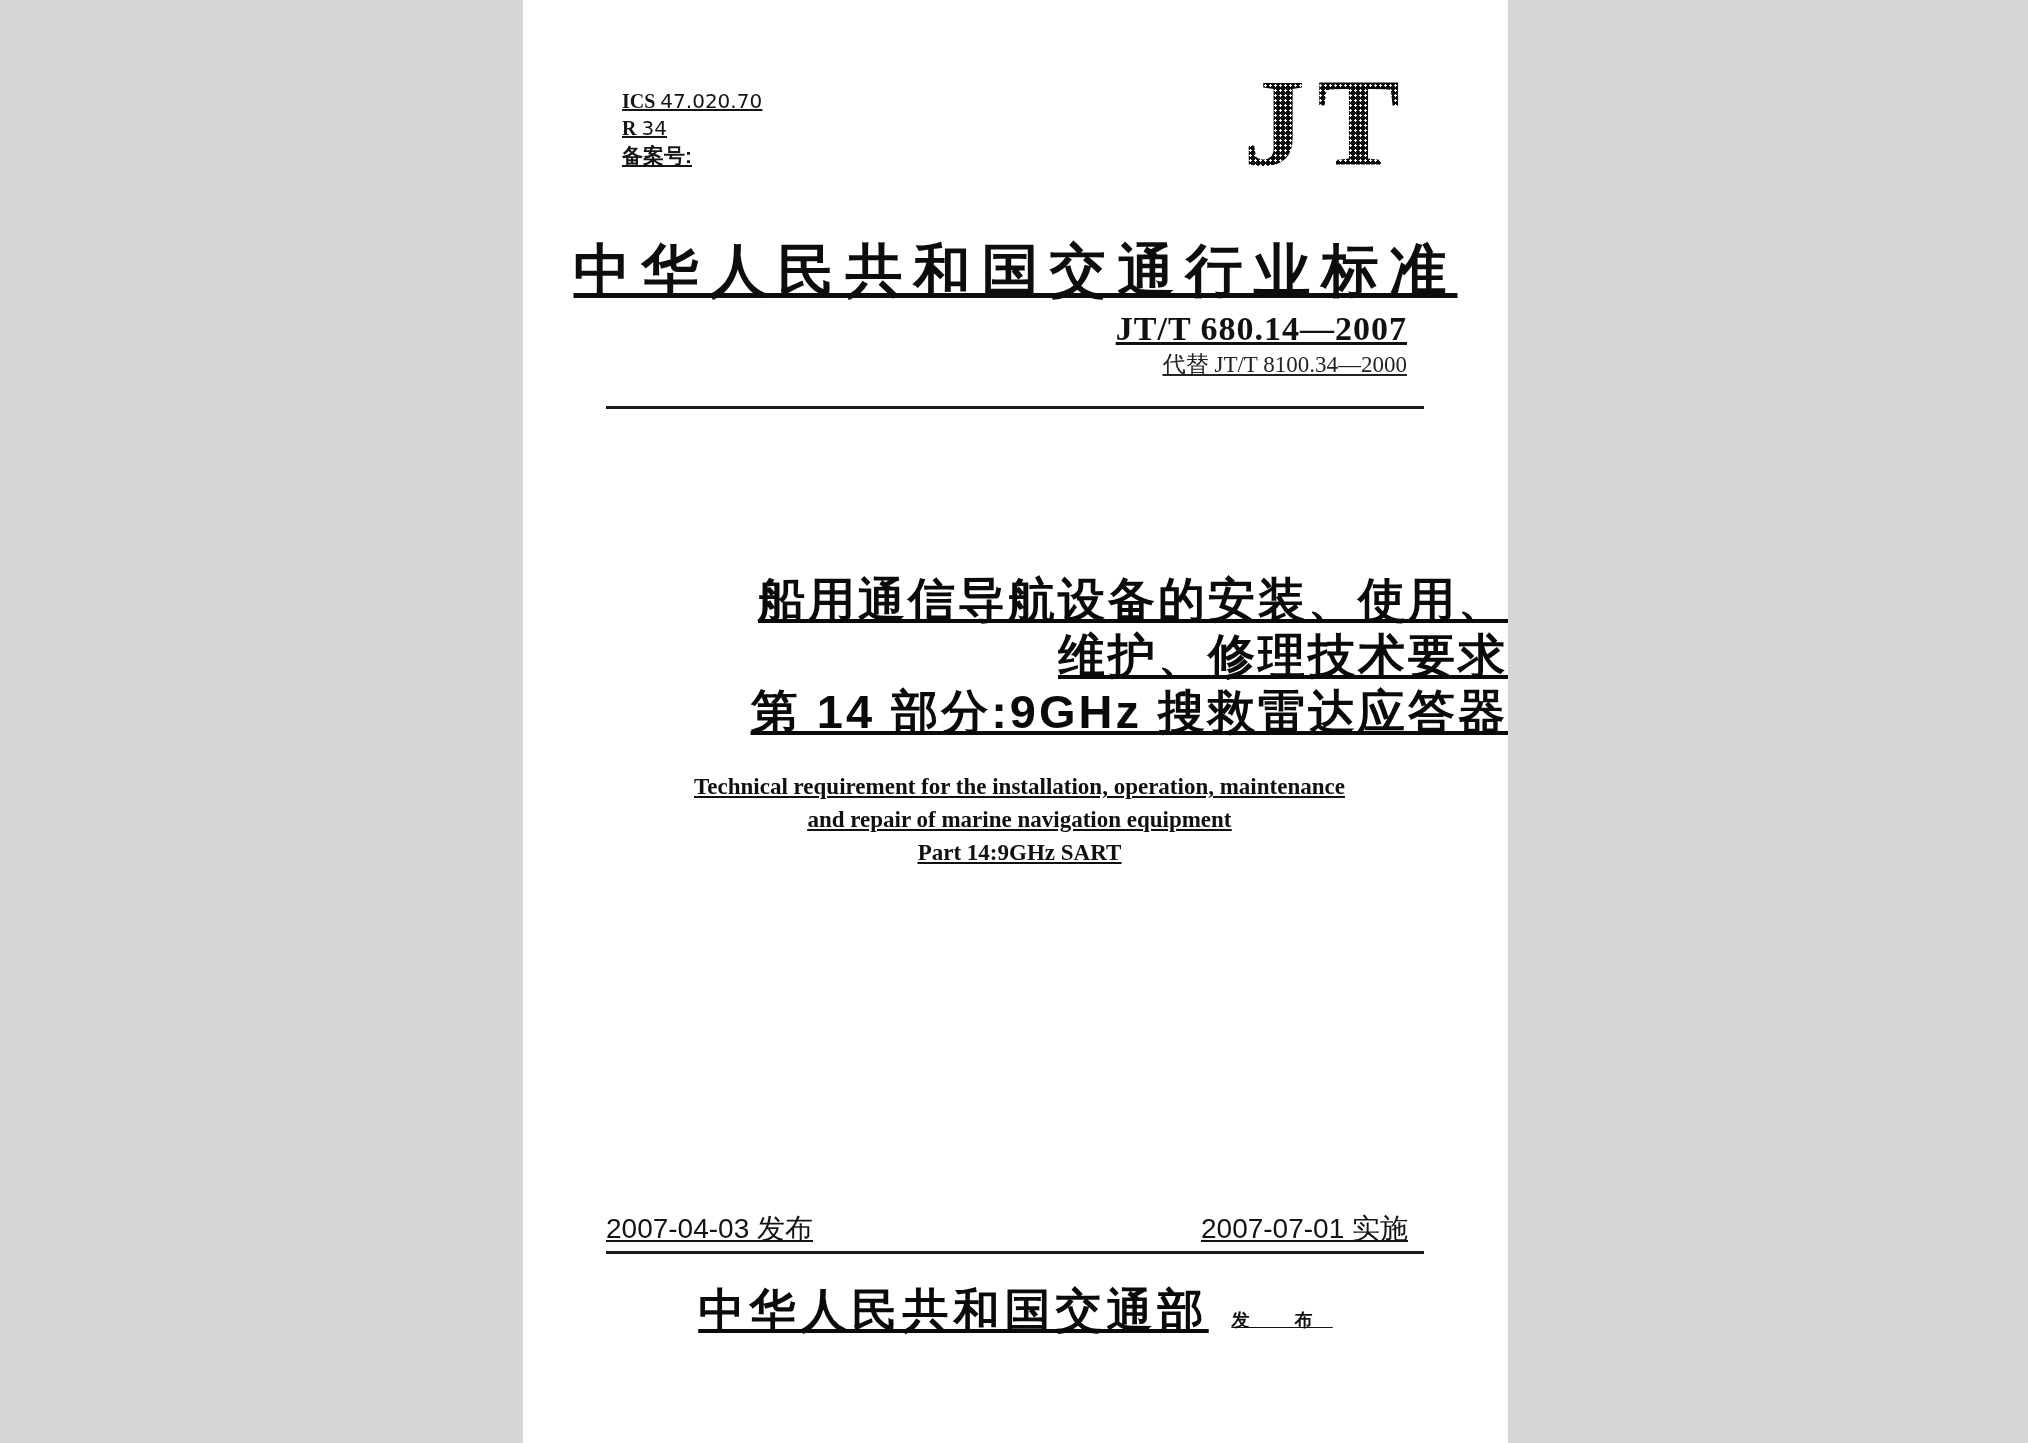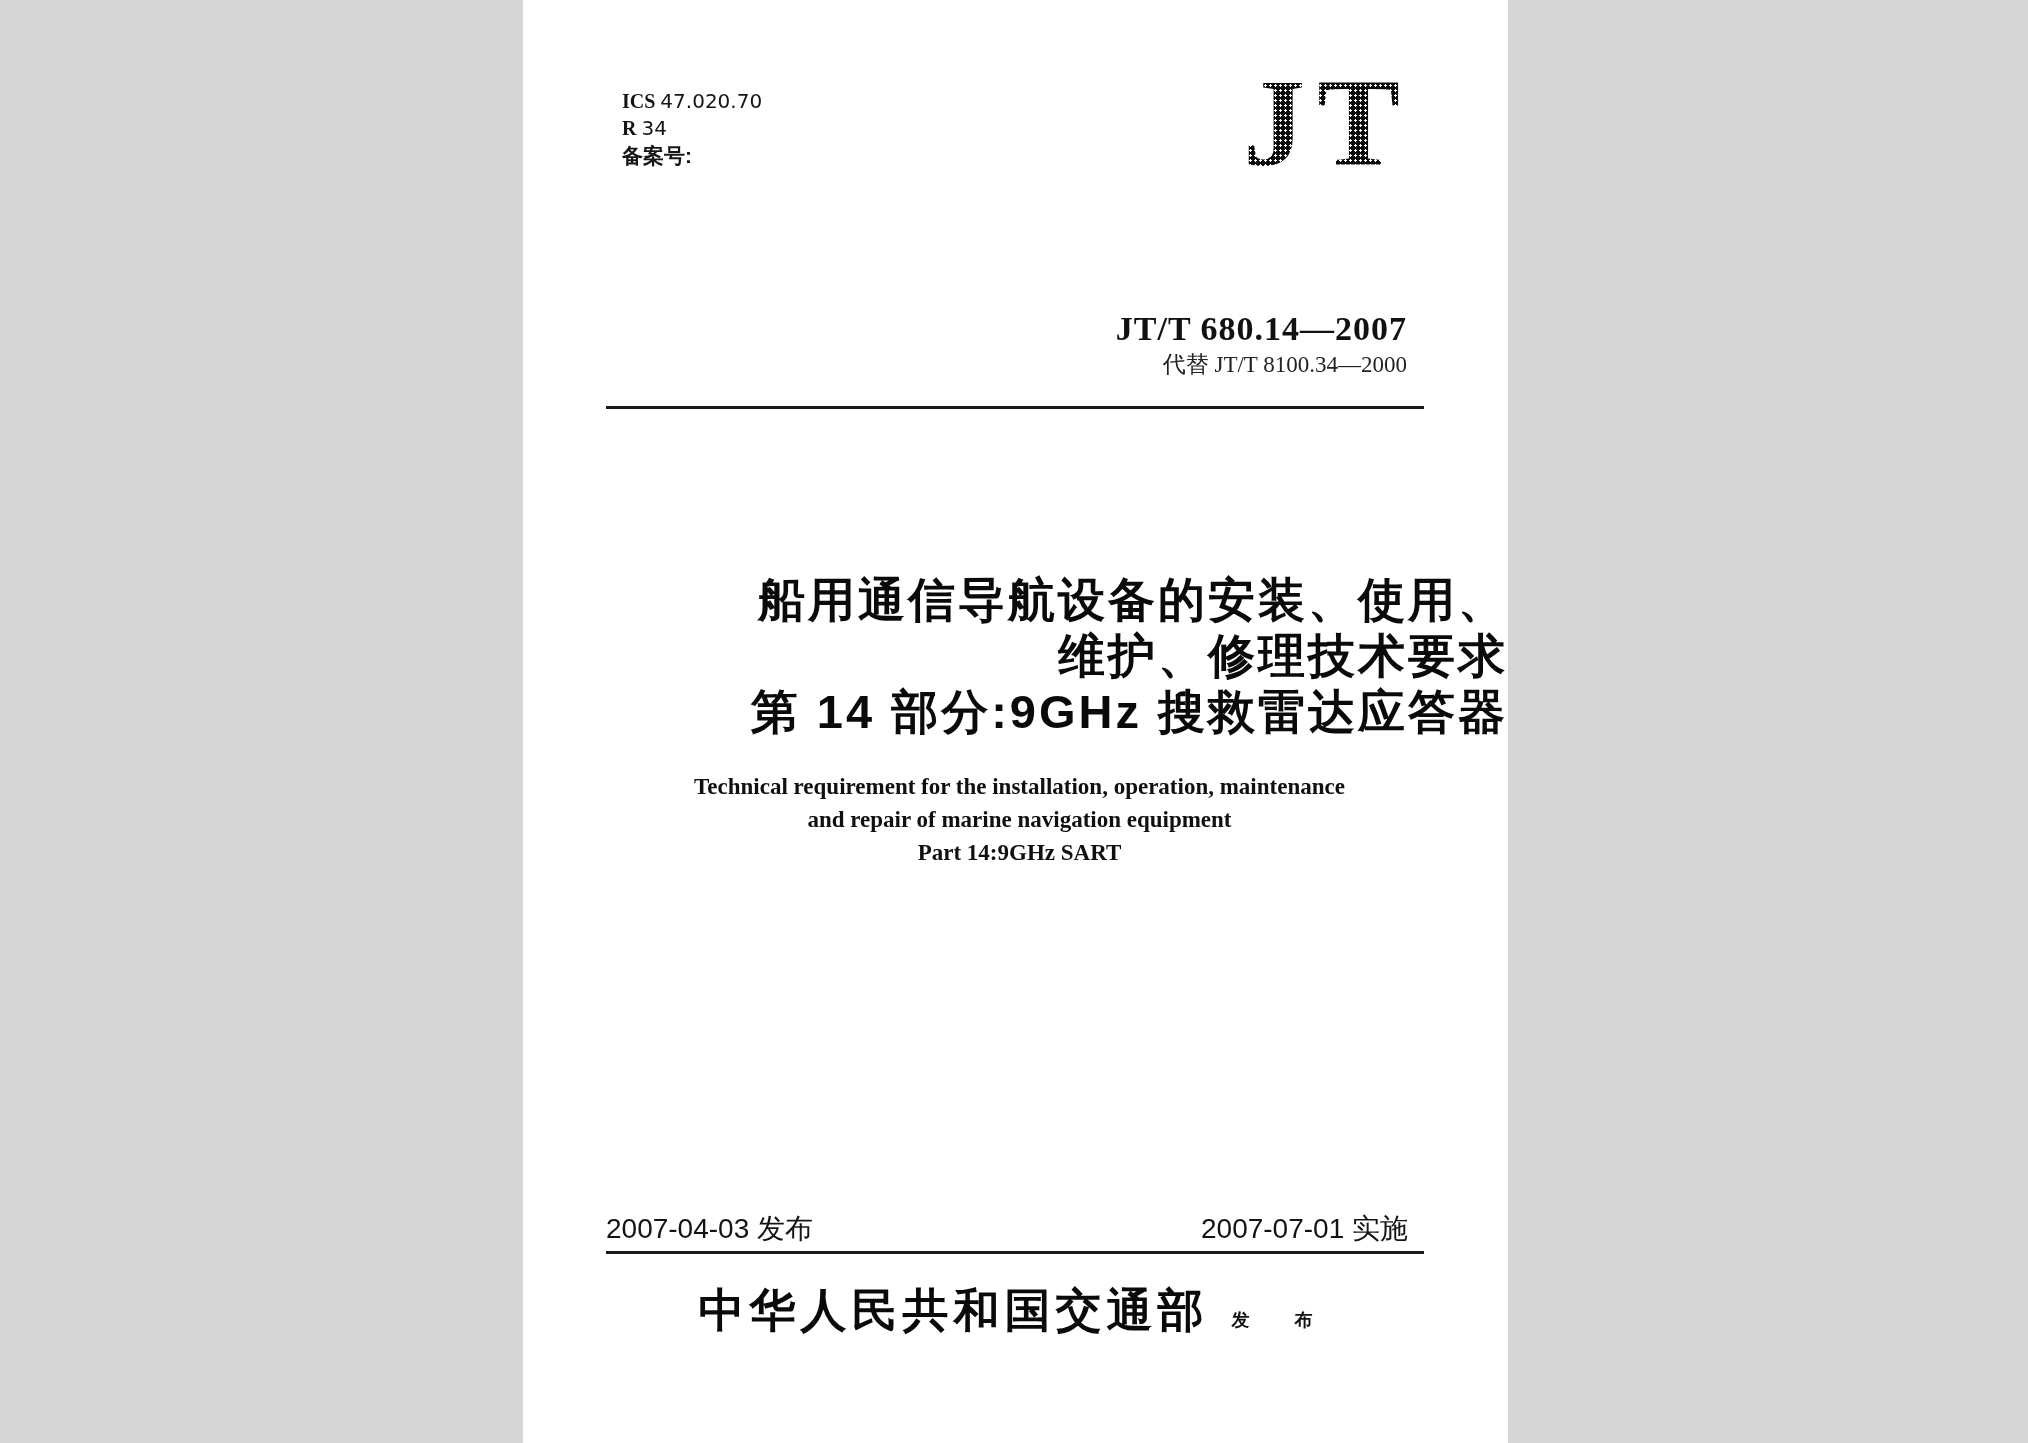--- a/index.html
+++ b/index.html
@@ -1,15 +1,15 @@
 <!DOCTYPE html>
 <html><head>
 <meta charset="utf-8">
 <style>
-  * { margin: 0; padding: 0; box-sizing: border-box; }
+  * { margin: 0; padding: 0; box-sizing: border-box; text-decoration: underline; }
   html, body {
     background: #d6d6d6;
     font-family: "Liberation Sans", "DejaVu Sans", sans-serif;
     -webkit-font-smoothing: antialiased;
   }
   .canvas {
     width: 2028px;
     height: 1443px;
     position: relative;
     background: #d6d6d6;
@@ -190,20 +190,21 @@
       </div>
       <div class="rclass">
         <span>R</span>
         <span class="num">34</span>
       </div>
       <div class="record">备案号:</div>
     </div>
 
     <div class="jt-logo">JT</div>
 
+    <div class="std-heading">中华人民共和国交通行业标准</div>
 
     <div class="std-num-block">
       <div class="std-num">JT/T 680.14—2007</div>
       <div class="std-replaces">代替 JT/T 8100.34—2000</div>
     </div>
 
     <div class="rule rule-top"></div>
 
     <div class="title-cn">
       <div class="line">船用通信导航设备的安装、使用、</div>

